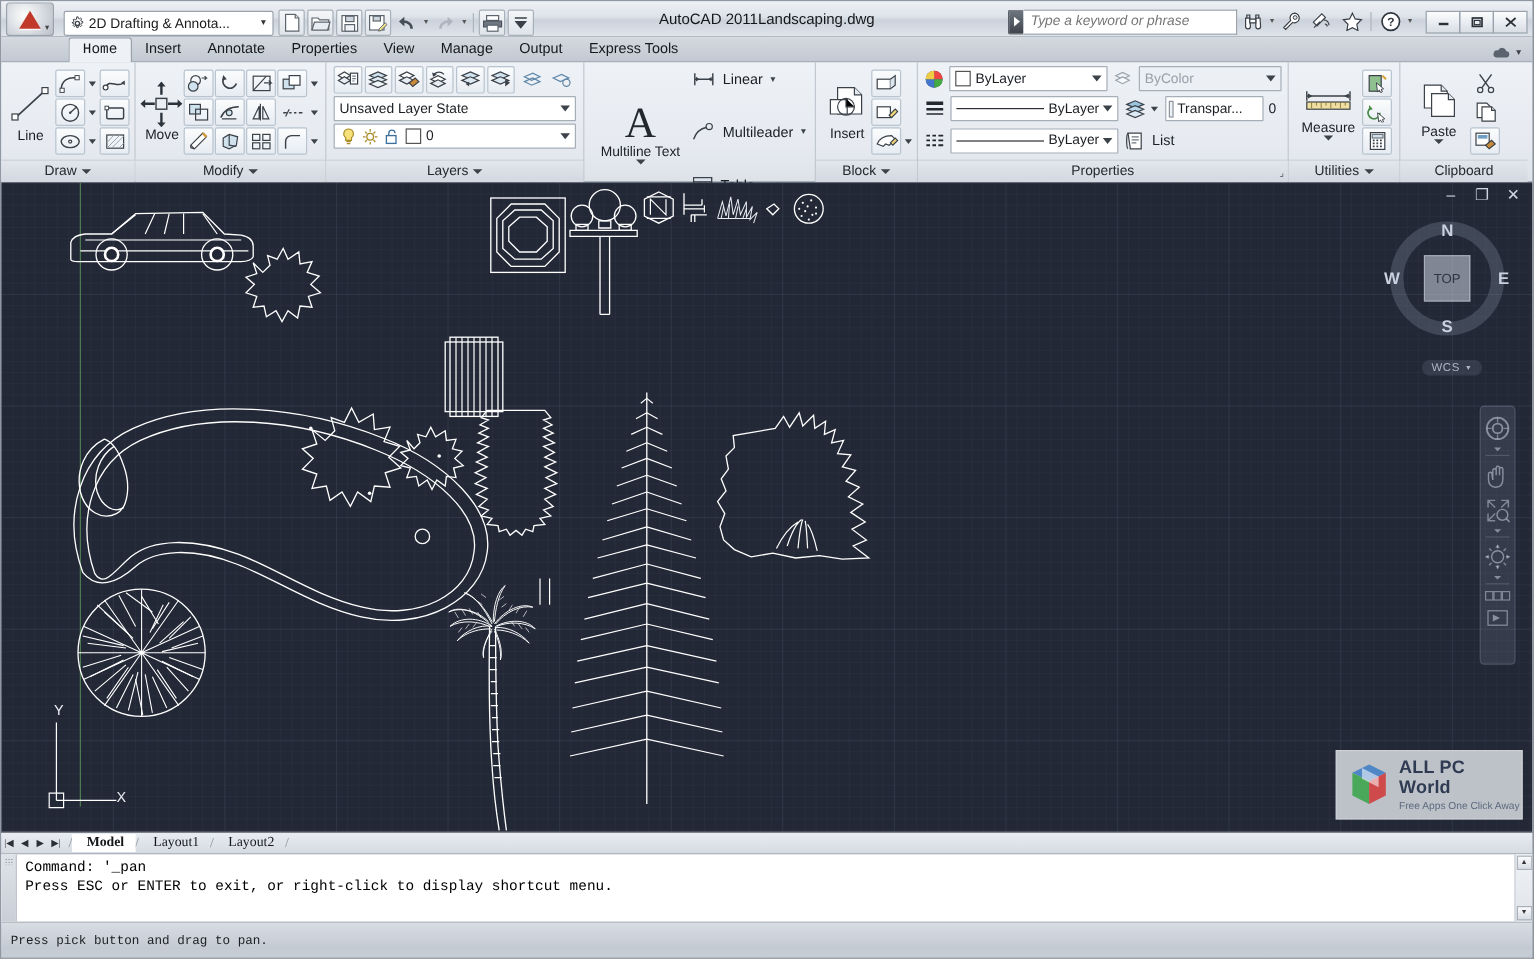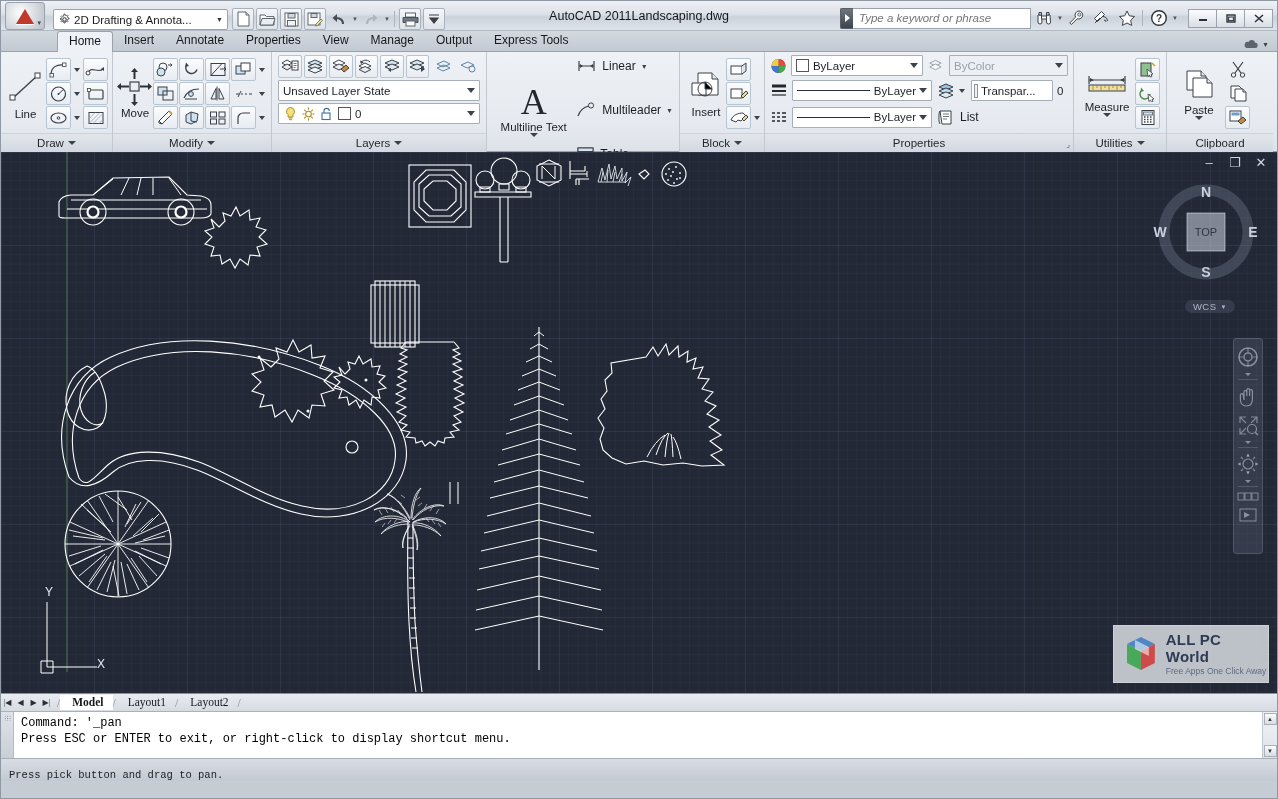--- a/index.html
+++ b/index.html
@@ -61,21 +61,21 @@
      background:linear-gradient(#fbfcfd,#d9dee5); display:flex;
      align-items:center;justify-content:center; margin-left:-1px; }
 
   
   #tabs { height:21px; background:linear-gradient(#d4d9e0,#c3c9d2);
     border-bottom:1px solid #9aa2ac; display:flex; align-items:flex-end;
     padding-left:56px; position:relative; }
   .tab { font-size:12px; color:#15181c; padding:2px 11px 3px 11px;
     line-height:15px; cursor:default; }
   .tab.active { background:#eef1f5; border:1px solid #9aa2ac; border-bottom:none;
-    border-radius:3px 3px 0 0; margin-bottom:-1px; }
+    border-radius:3px 3px 0 0; margin-bottom:-1px;font-family:Liberation Mono, monospace; }
   .tabright { margin-left:auto; display:flex; align-items:center;
     padding:0 8px 1px 0; gap:3px; }
 
   
   #ribbon { height:100px; background:linear-gradient(#eef1f5 0%,#e6eaf0 72%,#dde2e9 100%);
     border-bottom:1px solid #9aa2ac; display:flex; position:relative; }
   .panel { position:relative; height:100px; display:flex; flex-direction:column;
     border-right:1px solid #c2c8d0; }
   .panel-body { flex:1; display:flex; align-items:center; padding:2px 4px 0 4px; }
   .panel-title { height:19px; background:linear-gradient(#e2e6ec,#d2d8e0);
@@ -162,21 +162,21 @@
   #layoutbar { height:18px; background:linear-gradient(#e9ecf1,#d6dbe2);
      display:flex; align-items:center; border-bottom:1px solid #aab1ba;
      font-family:"Liberation Serif", serif; font-size:11.5px; }
   .navb { width:13px; height:14px; display:flex; align-items:center;
      justify-content:center; color:#2b2f35; font-size:8px; }
   .ltab { padding:1px 9px 2px 12px; color:#15181b; position:relative; }
   .ltab.active { background:#fff; font-weight:bold; }
   .lslash { color:#888f98; }
 
   
-  #cmd { height:47px; background:#fff; border-bottom:1px solid #a9b0b9;
+  #cmd { height:57px; background:#fff; border-bottom:1px solid #a9b0b9;
      display:flex; position:relative; }
   #cmdgrip { width:13px; background:linear-gradient(#dfe3e9,#c9cfd7);
      border-right:1px solid #b4bac2; display:flex; justify-content:center;
      padding-top:3px; }
   #cmdgrip .dots { width:7px;height:6px;
      background-image:radial-gradient(circle, #6d747d 0.6px, transparent 0.8px);
      background-size:2.4px 2.4px; }
   #cmdtext { flex:1; padding:3px 0 0 7px; font-family:"Liberation Mono", monospace;
      font-size:12px; color:#000; line-height:16px; }
   #cmdscroll { width:15px; background:linear-gradient(#f0f2f5,#dfe3e9);

